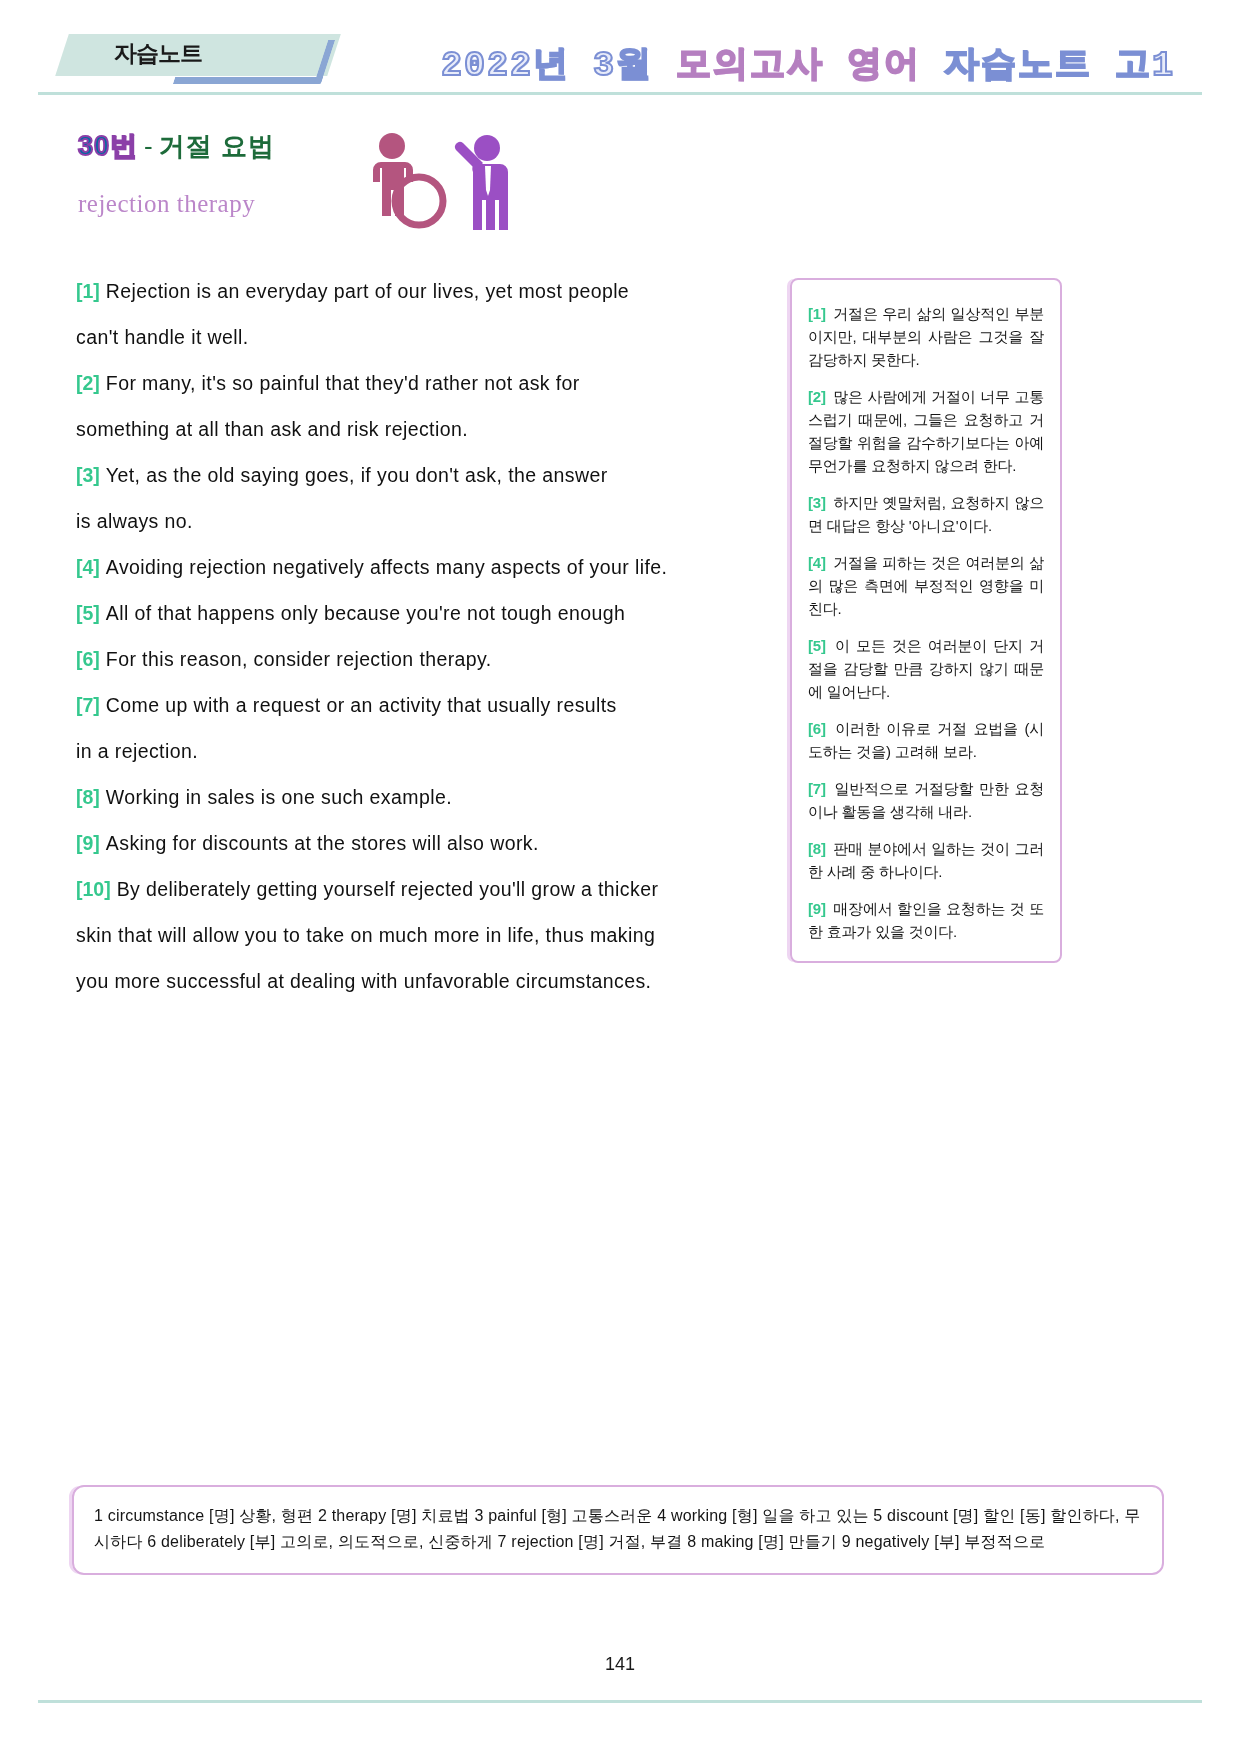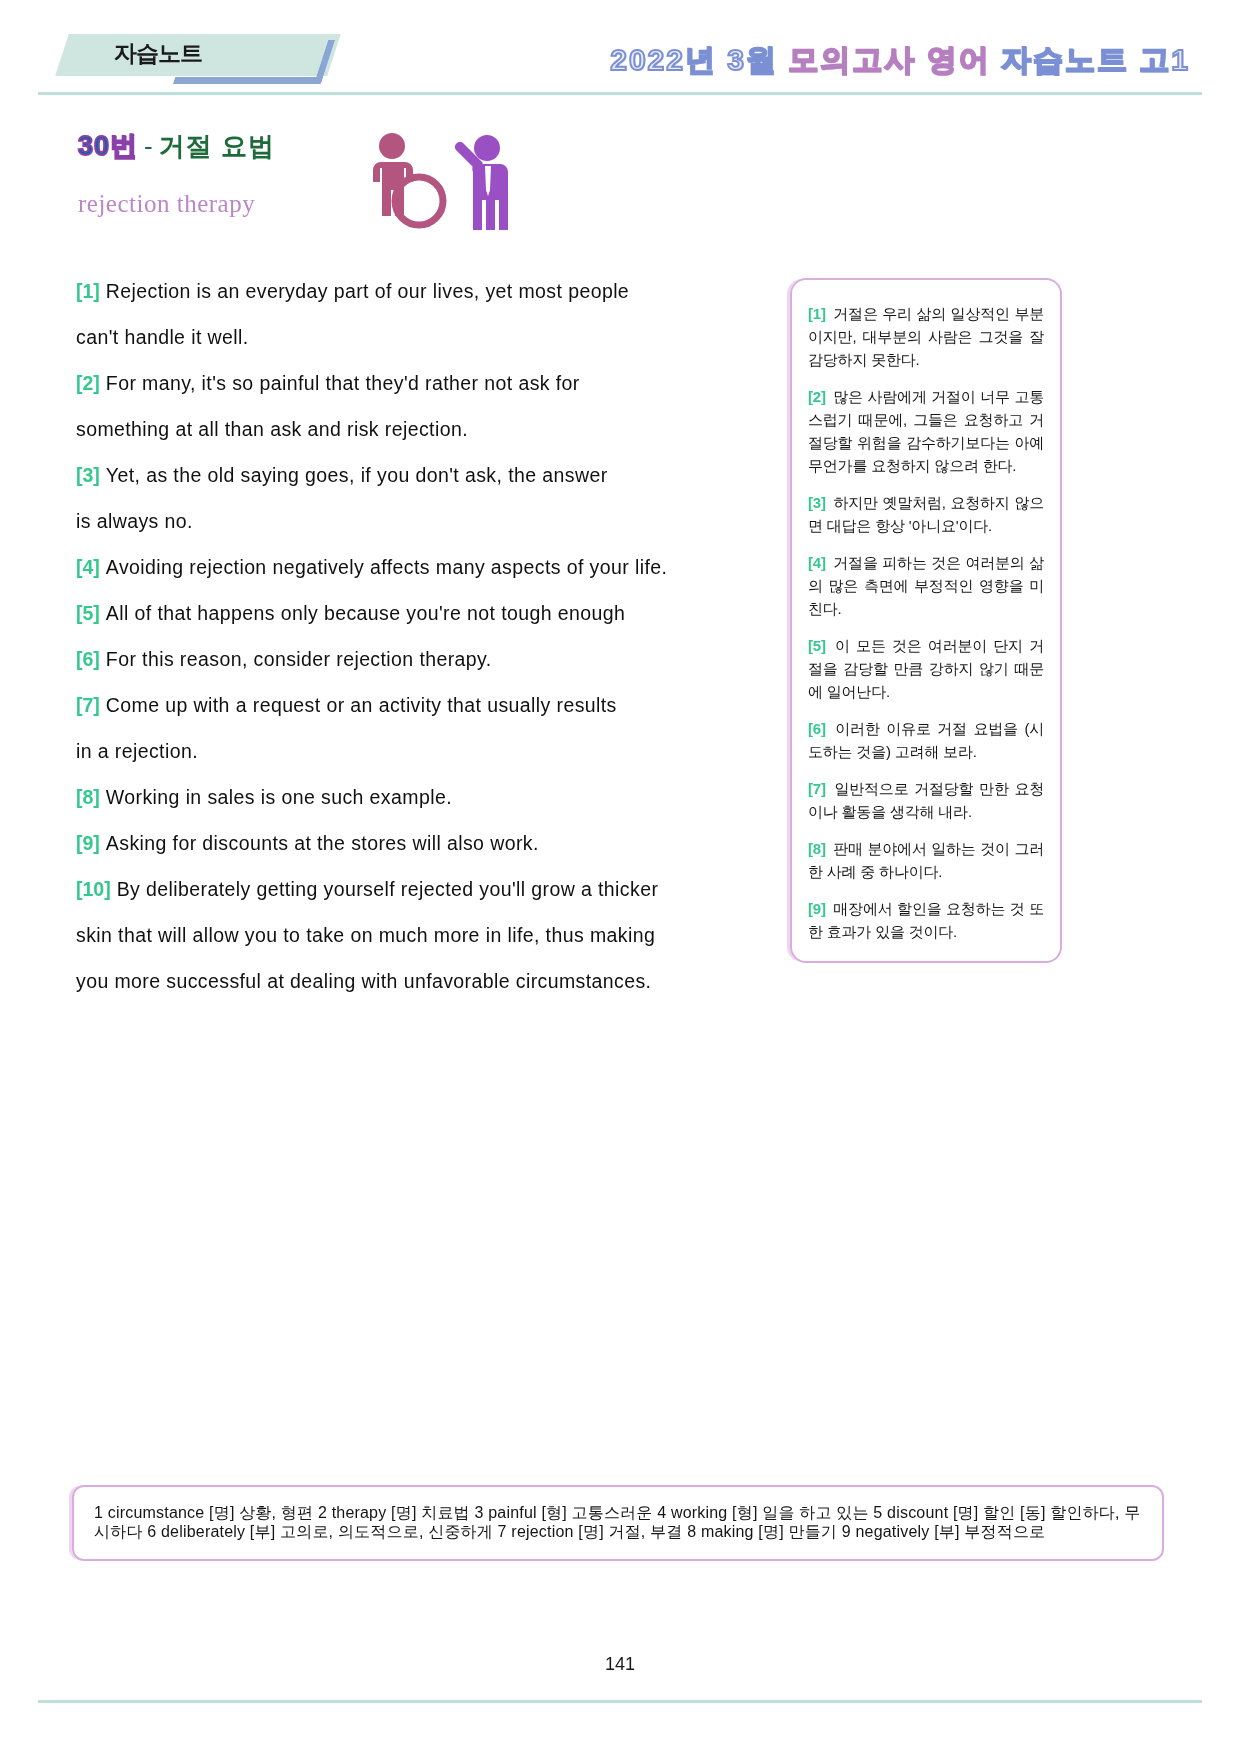--- a/index.html
+++ b/index.html
@@ -47,26 +47,27 @@
     left: 52px; top: 8px;
     font-size: 23px;
     font-weight: bold;
     letter-spacing: -1px;
     color: #1a1a1a;
     z-index: 3;
   }
 
   .header-title {
     position: absolute;
-    right: 50px;
+    right: 65px;
     top: 40px;
-    font-size: 30px;
+    font-size: 35px;
     font-weight: bold;
     letter-spacing: 2px;
     white-space: nowrap;
+    font-family: Liberation Mono, monospace;
   }
   .ht-blue {
     color: #e8ecfa;
     -webkit-text-stroke: 2px #7b8fd4;
     text-shadow: 1px 1px 0 #b9c4e8;
   }
   .ht-purple {
     color: #f6e9f6;
     -webkit-text-stroke: 2px #b57fc0;
     text-shadow: 1px 1px 0 #ddb8e0;
@@ -145,21 +146,21 @@
   }
 
   
   .kor-panel {
     position: absolute;
     left: 790px;
     top: 278px;
     width: 272px;
     padding: 22px 16px 18px 16px;
     border: 2.5px solid #d9aede;
-    border-radius: 16px;
+    border-radius: 8px;
     box-shadow: -4px 0 0 -1px #eed6f2;
   }
   .kor-item {
     margin-bottom: 14px;
     font-size: 15px;
     line-height: 23px;
     color: #151515;
     letter-spacing: -0.2px;
     text-align: justify;
   }
@@ -176,21 +177,21 @@
     left: 72px;
     top: 1485px;
     width: 1092px;
     padding: 16px 20px 18px 20px;
     border: 2px solid #d9aede;
     border-radius: 12px;
     box-shadow: -4px 0 0 -1px #eed6f2;
   }
   .vocab-text {
     font-size: 16px;
-    line-height: 19px;
+    line-height: 26px;
     color: #151515;
     letter-spacing: 0.2px;
   }
 
   .page-number {
     position: absolute;
     left: 0; right: 0;
     top: 1654px;
     text-align: center;
     font-size: 18px;

